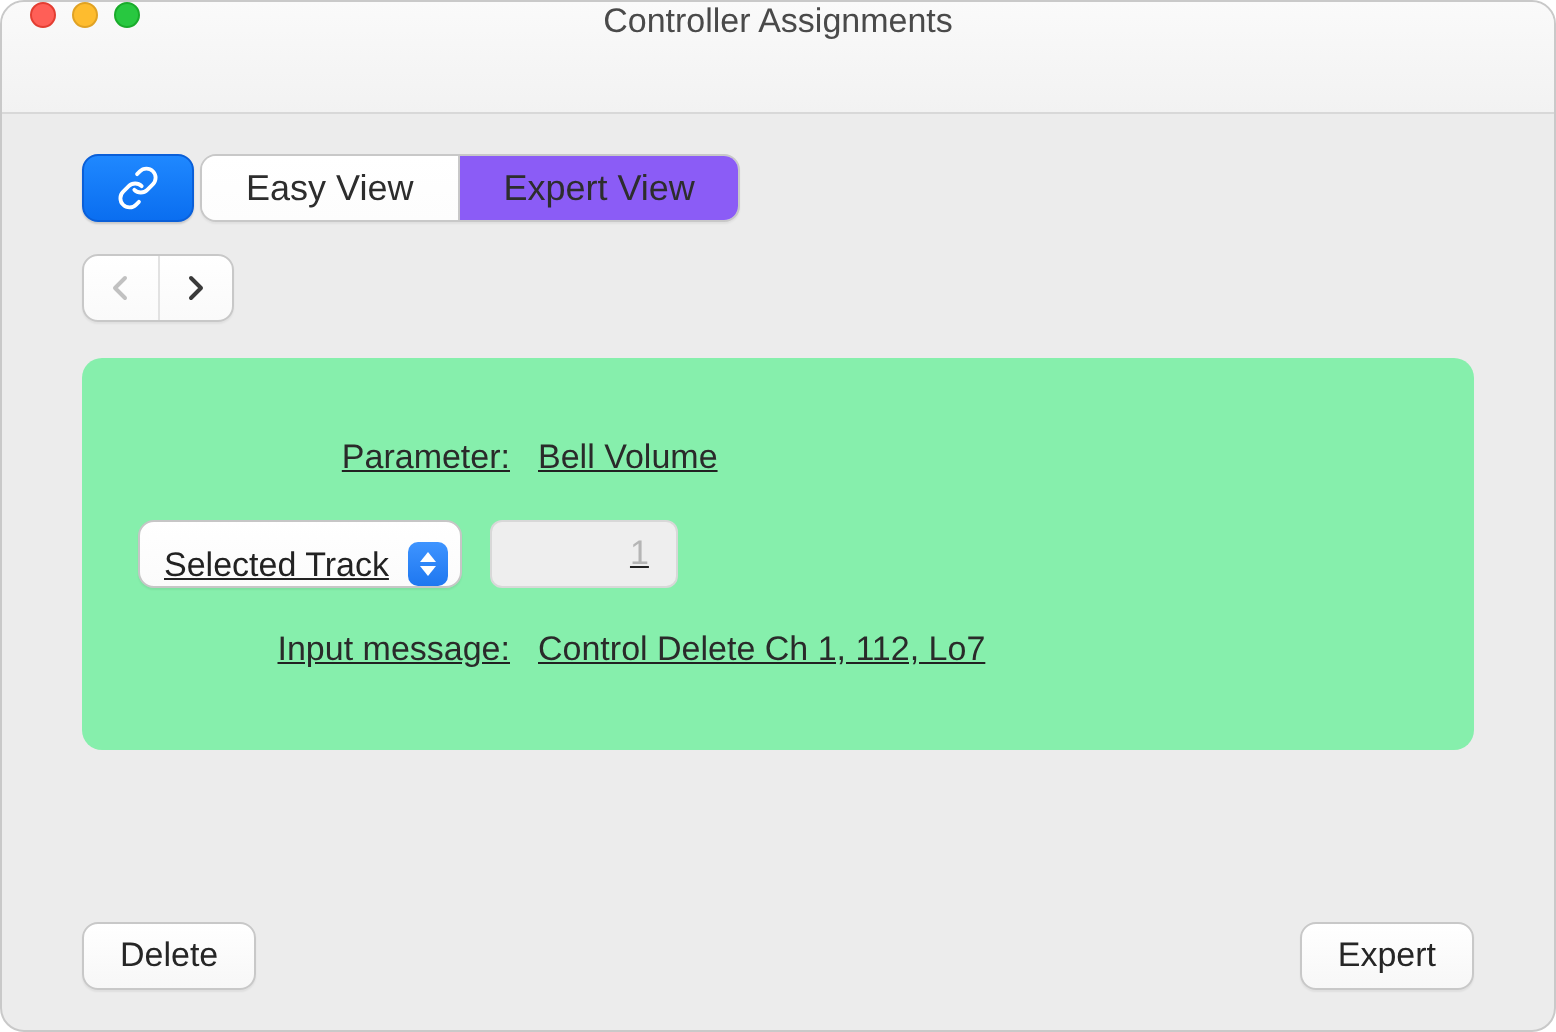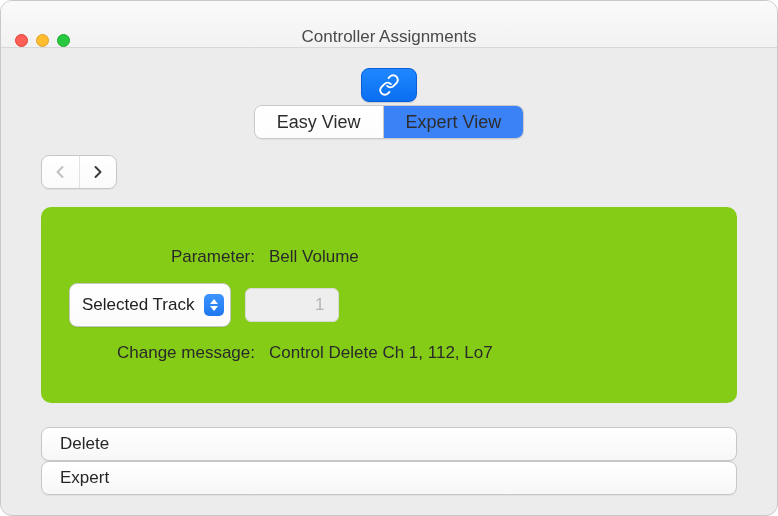--- a/index.html
+++ b/index.html
@@ -18,21 +18,21 @@
     overflow: hidden;
     display: flex;
     flex-direction: column;
     background: #ececec;
   }
   .titlebar {
     height: 56px;
     background: linear-gradient(#fafafa, #f2f2f2);
     border-bottom: 1px solid #d8d8d8;
     display: flex;
-    align-items: flex-end;
+    align-items: flex-start;
     position: relative;
   }
   .traffic {
     display: flex;
     gap: 8px;
     margin-left: 14px;
   }
   .dot {
     width: 13px; height: 13px;
     border-radius: 50%;
@@ -53,21 +53,20 @@
     flex: 1;
     padding: 20px 40px 20px 40px;
     display: flex;
     flex-direction: column;
   }
   .toprow {
     display: flex;
     align-items: center;
     gap: 3px;
     margin-bottom: 16px;
-    flex-direction: column;
   }
   .link-btn {
     width: 56px;
     height: 34px;
     border-radius: 8px;
     background: linear-gradient(#1f88ff, #0a6ef0);
     border: 0.5px solid #0a5fd8;
     box-shadow: 0 1px 1px rgba(0,0,0,0.15);
     display: flex;
     align-items: center;
@@ -90,21 +89,21 @@
     align-items: center;
     font-size: 18px;
     color: #2d2d2d;
     cursor: pointer;
     border-right: 0.5px solid #c8c8c8;
   }
   .seg-item:last-child { border-right: none; }
   .seg-item.active {
     background: linear-gradient(#ffffff,#fdfdfd);
   }
-  .seg-item.inactive { background:#3b82f6; }
+  .seg-item.inactive { background:#8b5cf6; }
   .nav-seg {
     display: flex;
     height: 34px;
     border-radius: 8px;
     border: 0.5px solid #c8c8c8;
     overflow: hidden;
     background: linear-gradient(#ffffff,#fafafa);
     box-shadow: 0 1px 1px rgba(0,0,0,0.05);
     margin-bottom: 18px;
     width: 76px;
@@ -115,41 +114,42 @@
     align-items:center;
     justify-content:center;
     font-size: 18px;
     border-right: 0.5px solid #e2e2e2;
     cursor: pointer;
   }
   .nav-item:last-child{border-right:none;}
   .nav-item.disabled { color:#c1c1c1; }
   .nav-item.enabled  { color:#3a3a3a; }
   .panel {
-    background:#84cc16;
+    background:#86efac;
     border-radius: 10px;
     padding: 28px 28px 28px 28px;
+    text-decoration: underline;
   }
   .row {
     display:flex;
     align-items:center;
     min-height: 44px;
   }
   .row + .row { margin-top: 4px; }
   .lbl {
     width: 200px;
     text-align: right;
     padding-right: 14px;
     color: #2a2a2a;
   }
   .val { color:#2a2a2a; }
   .popup {
     display:flex;
-    align-items:center;
-    height: 44px;
+    align-items:flex-end;
+    height: 34px;
     background: linear-gradient(#ffffff,#fbfbfb);
     border: 0.5px solid #c6c6c6;
     border-radius: 8px;
     padding: 0 6px 0 12px;
     box-shadow: 0 1px 1px rgba(0,0,0,0.06);
     cursor: pointer;
     gap: 10px;
   }
   .popup .text { font-size: 17px; }
   .popup .stepper {
@@ -175,21 +175,20 @@
     align-items:center;
     justify-content:flex-end;
     padding: 0 14px;
     color:#b5b5b5;
   }
   .footer {
     margin-top: auto;
     display:flex;
     justify-content:space-between;
     padding-top: 24px;
-    flex-direction: column;
   }
   .btn {
     height: 34px;
     padding: 0 18px;
     border-radius: 8px;
     background: linear-gradient(#ffffff,#f7f7f7);
     border: 0.5px solid #c8c8c8;
     box-shadow: 0 1px 1px rgba(0,0,0,0.06);
     font-size: 17px;
     color:#262626;
@@ -258,21 +257,21 @@
                 <polygon points="1,1 9,1 5,6" fill="white"></polygon>
               </svg>
           </span>
         </div>
         <div class="numfield">
           <span>1</span>
         </div>
       </div>
 
       <div class="row">
-        <div class="lbl">Change message:</div>
+        <div class="lbl">Input message:</div>
         <div class="val">Control Delete Ch 1, 112, Lo7</div>
       </div>
 
     </div>
 
     <div class="footer">
       <div class="btn">Delete</div>
       <div class="btn">Expert</div>
     </div>
 

